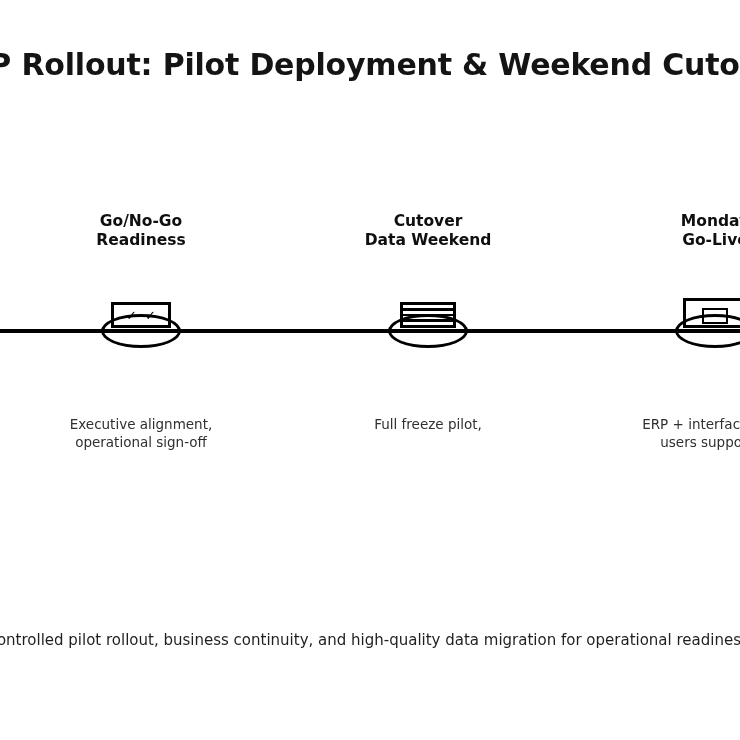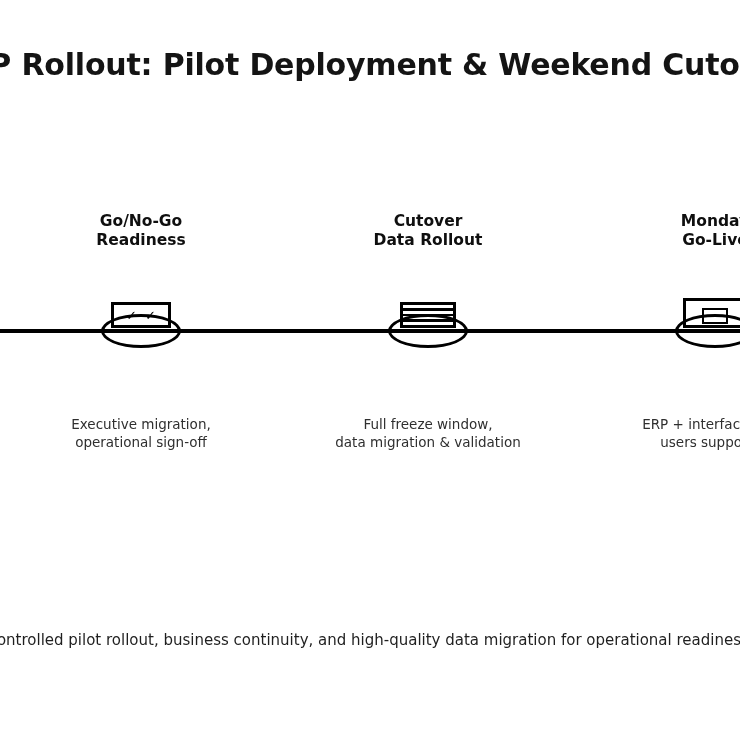--- a/index.html
+++ b/index.html
@@ -194,41 +194,40 @@
       <span class="l2">Readiness</span>
     </div>
     <div class="icon-wrap">
       <div class="icon-checklist">
         <span class="chk">✓</span>
         <span class="chk">✓</span>
       </div>
     </div>
     <div class="node-ellipse"></div>
     <div class="ms-desc">
-      <span>Executive migration,</span>
+      <span>Executive alignment,</span>
       <span class="l2">operational sign-off</span>
     </div>
   </div>
 
   <div class="milestone" style="left:428px;">
     <div class="ms-label">
       <span>Cutover</span>
-      <span class="l2">Data Rollout</span>
+      <span class="l2">Data Weekend</span>
     </div>
     <div class="icon-wrap">
       <div class="icon-stack">
         <div class="bar"></div>
         <div class="bar"></div>
         <div class="bar"></div>
       </div>
     </div>
     <div class="node-ellipse"></div>
     <div class="ms-desc">
-      <span>Full freeze window,</span>
-      <span class="l2">data migration &amp; validation</span>
+      <span>Full freeze pilot,</span>
     </div>
   </div>
 
   <div class="milestone" style="left:715px;">
     <div class="ms-label">
       <span>Monday</span>
       <span class="l2">Go-Live</span>
     </div>
     <div class="icon-wrap">
       <div class="icon-monitor">

